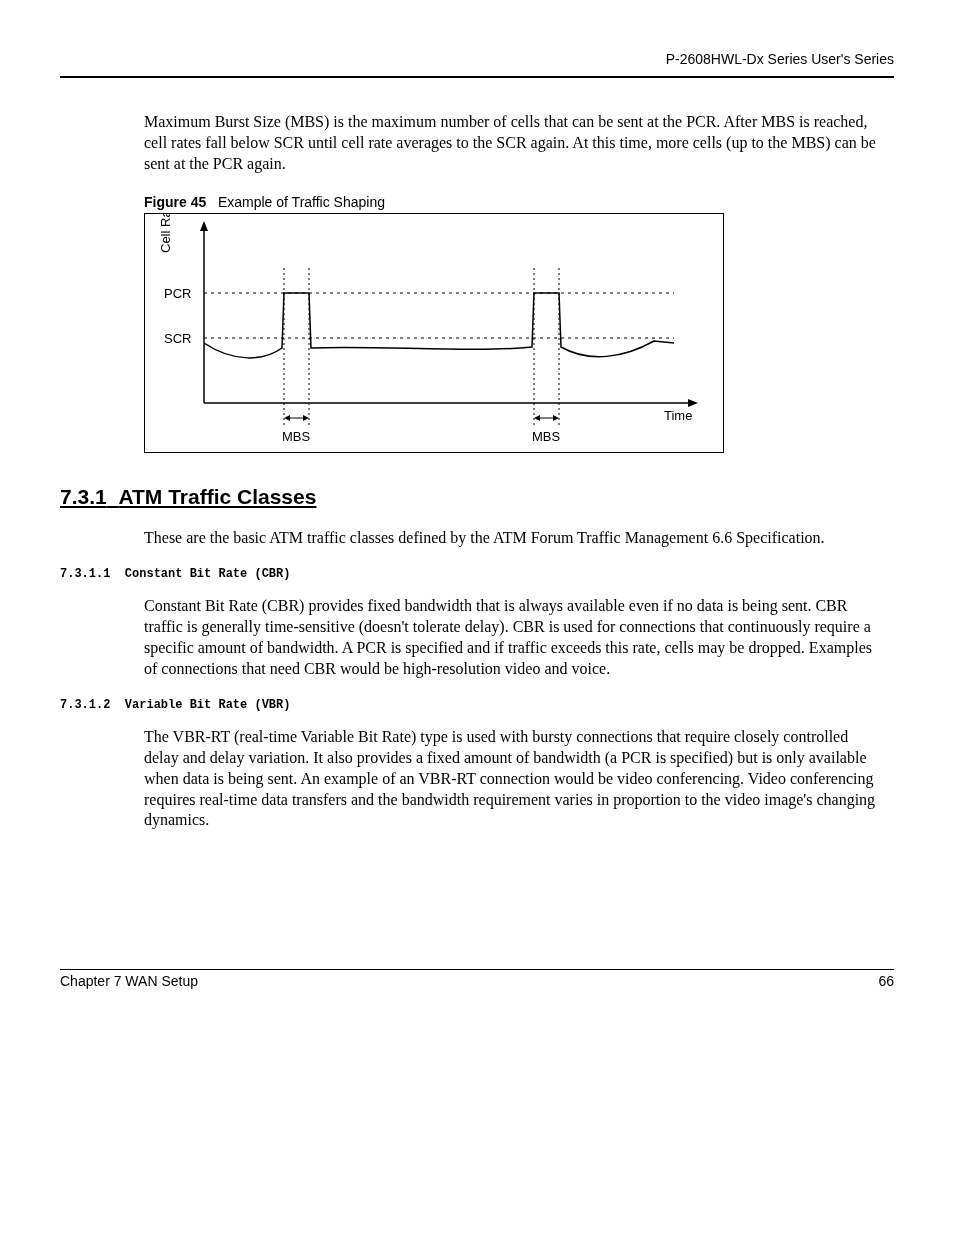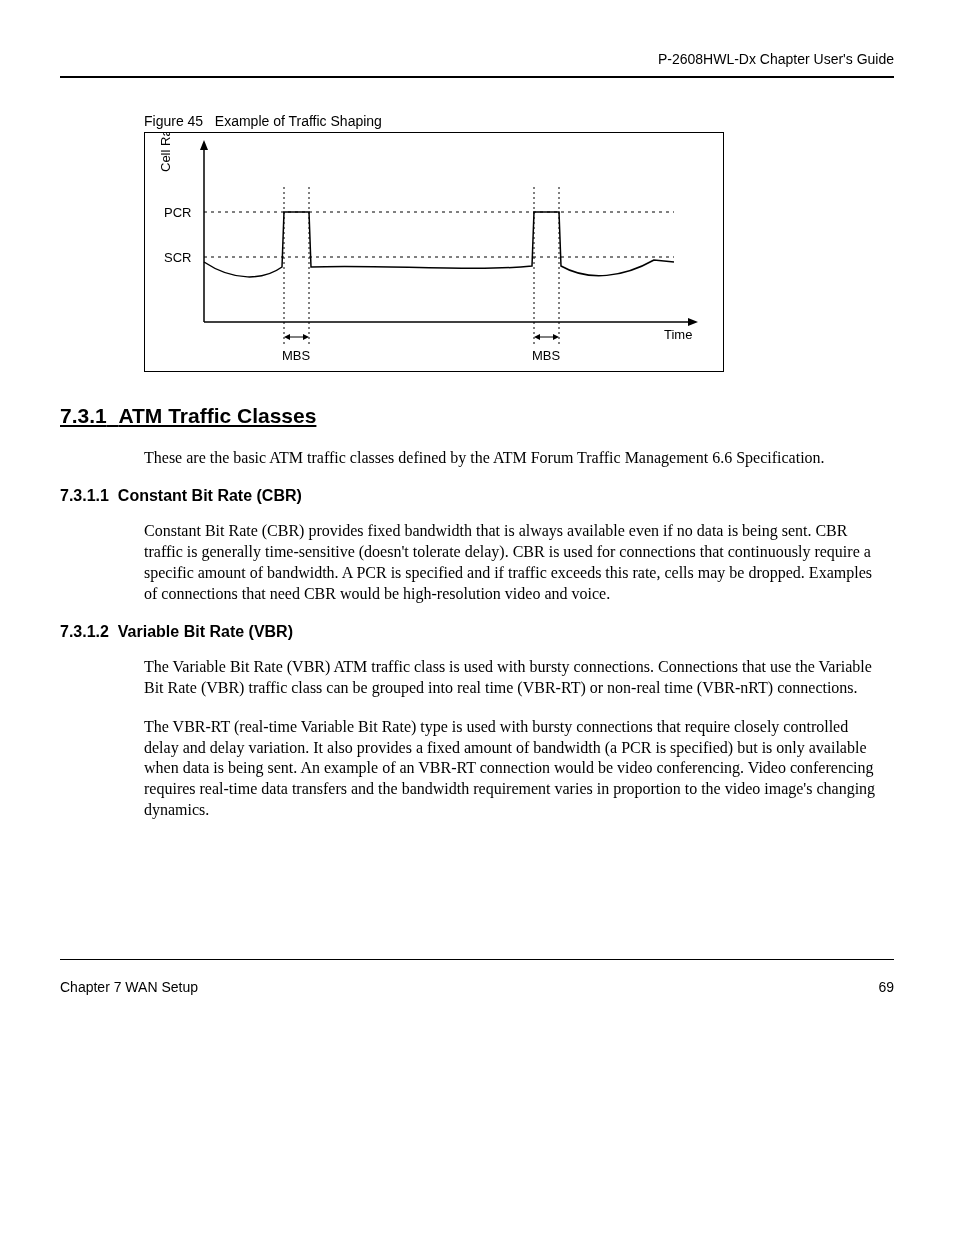--- a/index.html
+++ b/index.html
@@ -35,56 +35,57 @@
   }
   .indent {
     margin-left: 84px;
     margin-right: 10px;
   }
   .figcap {
     font-family: Arial, Helvetica, sans-serif;
     font-size: 14px;
     margin: 6px 0 2px 84px;
   }
-  .figcap b { font-weight: normal; }
+  .figcap b { font-weight: bold; }
   .figwrap {
     margin-left: 84px;
     margin-bottom: 30px;
   }
   .figwrap svg { display:block; }
   h2.sec {
     font-family: Arial, Helvetica, sans-serif;
     font-size: 21px;
     font-weight: bold;
     margin: 0 0 18px 0;
     text-decoration: underline;
   }
   h3.subsec {
-    font-family: Liberation Sans, sans-serif;
-    font-size: 16px;
+    font-family: Liberation Mono, monospace;
+    font-size: 12px;
     font-weight: bold;
     margin: 10px 0 14px 0;
   }
   .footer {
     display: flex;
     justify-content: space-between;
     font-family: Arial, Helvetica, sans-serif;
     font-size: 14px;
-    margin-top: 18px;
+    margin-top: 2px;
     text-align: right;
   }
   .footer-space { height: 120px; }
 </style>
 </head>
 <body>
 
-<div class="header-right">P-2608HWL-Dx Chapter User's Guide</div>
+<div class="header-right">P-2608HWL-Dx Series User's Series</div>
 <hr class="rule">
 
 <div class="body-text indent">
+  <p>Maximum Burst Size (MBS) is the maximum number of cells that can be sent at the PCR. After MBS is reached, cell rates fall below SCR until cell rate averages to the SCR again. At this time, more cells (up to the MBS) can be sent at the PCR again.</p>
 </div>
 
 <div class="figcap">
   <b>Figure 45</b>&nbsp;&nbsp;&nbsp;<span>Example of Traffic Shaping</span>
 </div>
 
 <div class="figwrap">
 <svg width="580" height="240" viewBox="0 0 580 240" font-family="Arial" font-size="13">
 
   <rect x="0.5" y="0.5" width="579" height="239" fill="none" stroke="#000"></rect>
@@ -146,22 +147,21 @@
   <span>7.3.1.1</span>&nbsp;&nbsp;<span>Constant Bit Rate (CBR)</span>
 </h3>
 <div class="body-text indent">
   <p>Constant Bit Rate (CBR) provides fixed bandwidth that is always available even if no data is being sent. CBR traffic is generally time-sensitive (doesn't tolerate delay). CBR is used for connections that continuously require a specific amount of bandwidth. A PCR is specified and if traffic exceeds this rate, cells may be dropped. Examples of connections that need CBR would be high-resolution video and voice.</p>
 </div>
 
 <h3 class="subsec">
   <span>7.3.1.2</span>&nbsp;&nbsp;<span>Variable Bit Rate (VBR)</span>
 </h3>
 <div class="body-text indent">
-  <p>The Variable Bit Rate (VBR) ATM traffic class is used with bursty connections. Connections that use the Variable Bit Rate (VBR) traffic class can be grouped into real time (VBR-RT) or non-real time (VBR-nRT) connections.</p>
   <p>The VBR-RT (real-time Variable Bit Rate) type is used with bursty connections that require closely controlled delay and delay variation. It also provides a fixed amount of bandwidth (a PCR is specified) but is only available when data is being sent. An example of an VBR-RT connection would be video conferencing. Video conferencing requires real-time data transfers and the bandwidth requirement varies in proportion to the video image's changing dynamics.</p>
 </div>
 
 <div class="footer-space"></div>
 <hr class="thin">
 <div class="footer">
   <span>Chapter 7 WAN Setup</span>
-  <span>69</span>
+  <span>66</span>
 </div>
 
 </body></html>

